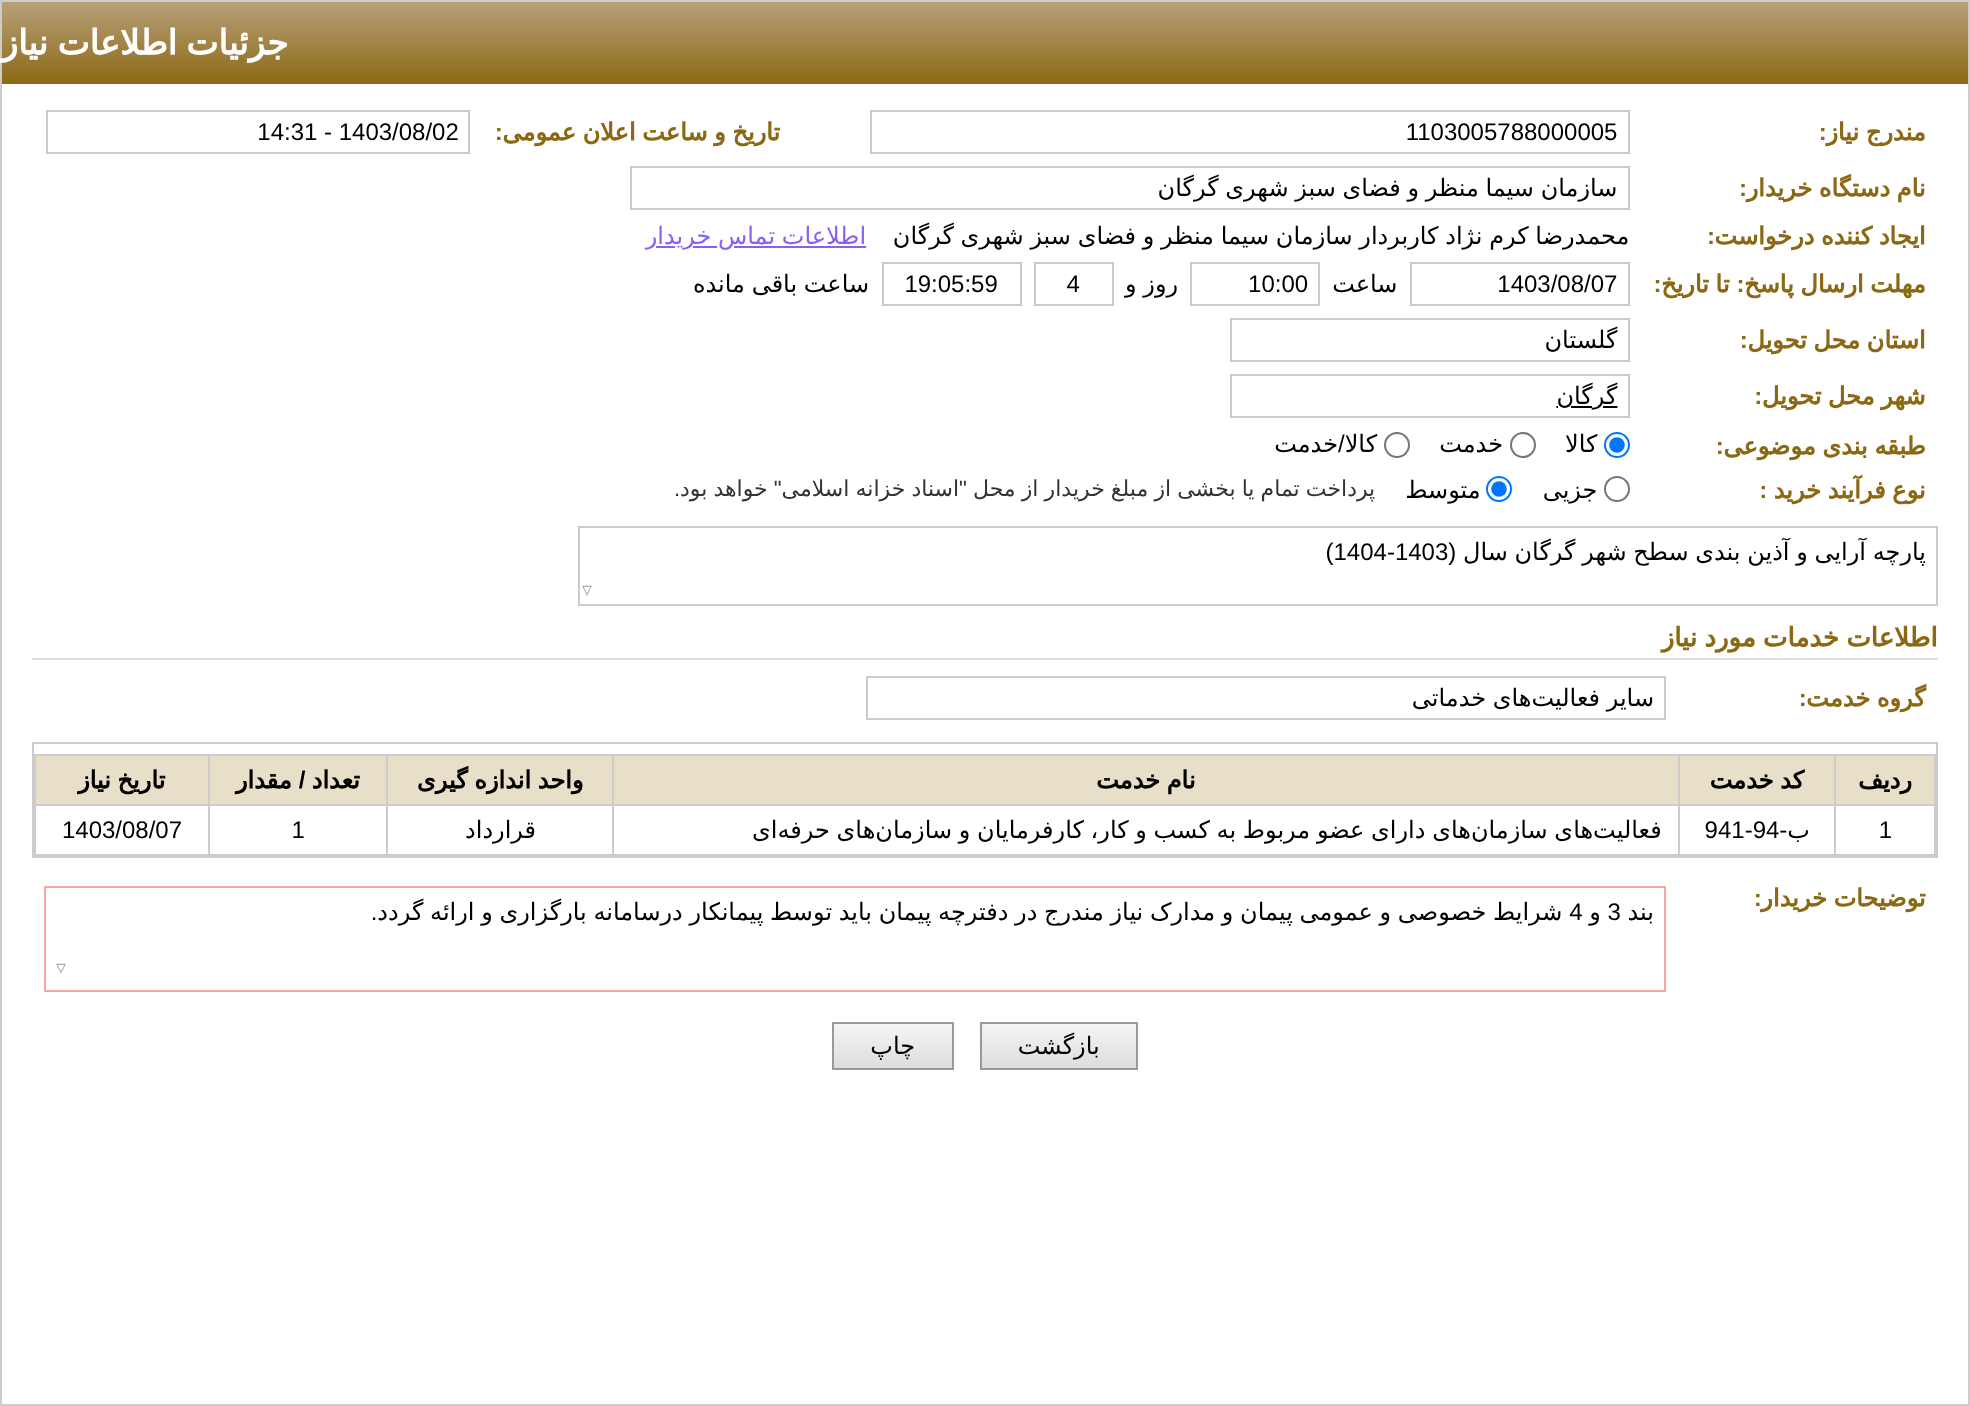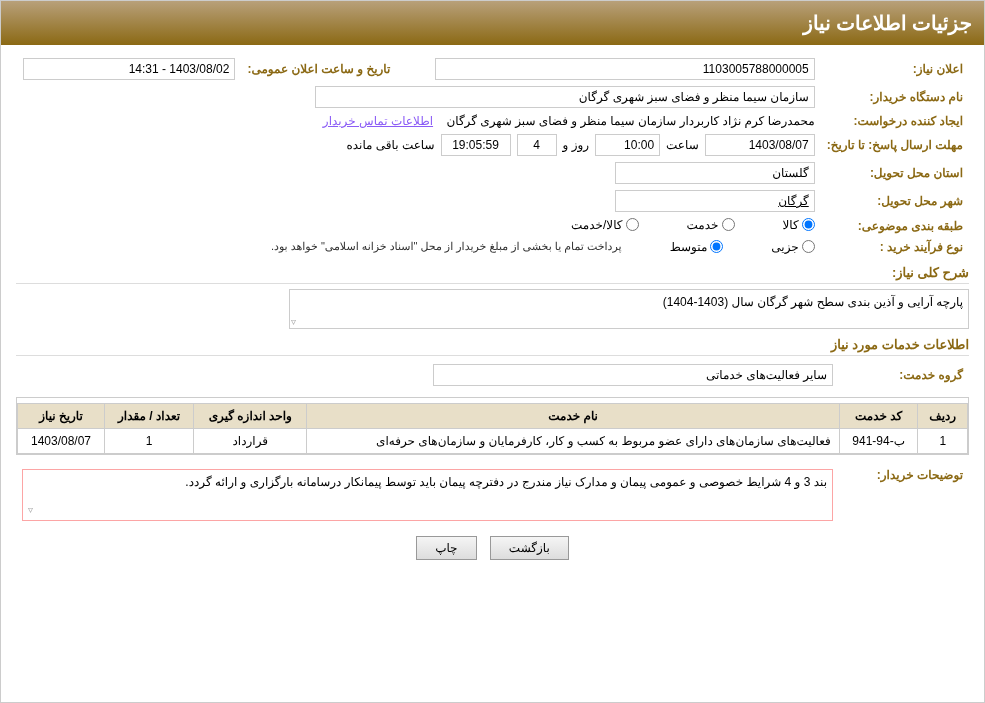--- a/index.html
+++ b/index.html
@@ -12,23 +12,23 @@
     .page-wrapper {
       width: 985px;
       min-height: 703px;
       background: #fff;
       border: 1px solid #ccc;
       margin: 0 auto;
     }
     .header {
       background: linear-gradient(to bottom, #b8a07a, #8b6914);
       color: #fff;
-      text-align: right;
-      padding: 10px 12px;
-      font-size: 20px;
+      text-align: left;
+      padding: 10px 0;
+      font-size: 17px;
       font-weight: bold;
     }
     .content {
       padding: 10px 15px;
     }
     .info-table {
       width: 100%;
       border-collapse: collapse;
       margin-bottom: 8px;
     }
@@ -71,23 +71,22 @@
       border-bottom: 1px solid #ddd;
       padding-bottom: 3px;
     }
     .radio-group {
       display: inline-flex;
       gap: 15px;
       align-items: center;
     }
     .radio-item {
       display: inline-flex;
-      align-items: flex-start;
+      align-items: center;
       gap: 3px;
-      margin-left: 33px;
     }
     .services-table {
       width: 100%;
       border-collapse: collapse;
       margin-top: 5px;
     }
     .services-table th {
       background: #e8dfc8;
       border: 1px solid #ccc;
       padding: 5px 8px;
@@ -130,21 +129,21 @@
 <div class="page-wrapper">
   <div class="header">
     <span>جزئیات اطلاعات نیاز</span>
   </div>
 
   <div class="content">
     <table class="info-table">
 
       <tbody>
           <tr>
-        <td class="label-cell">اعلان نیاز:</td>
+        <td class="label-cell">مندرج نیاز:</td>
         <td class="value-cell">
           <span class="input-box input-wide">1103005788000005</span>
         </td>
         <td width="30"></td>
         <td class="label-cell">تاریخ و ساعت اعلان عمومی:</td>
         <td class="value-cell">
           <span class="input-box" style="width:212px;display:inline-block;">1403/08/02 - 14:31</span>
         </td>
       </tr>
 
@@ -228,21 +227,20 @@
               </label>
             </div>
             <span style="color:#333;font-size:11px;">پرداخت تمام یا بخشی از مبلغ خریدار از محل "اسناد خزانه اسلامی" خواهد بود.</span>
           </div>
         </td>
       </tr>
     </tbody>
       </table>
 
     <div style="margin-bottom:8px;">
-      <div class="section-title">شرح کلی نیاز:</div>
       <div style="display:flex;align-items:center;gap:5px;">
         <div style="border:1px solid #ccc;padding:5px;min-height:40px;background:#fff;width:680px;font-size:12px;direction:rtl;text-align:right;position:relative;">
           <span>پارچه آرایی و آذین بندی سطح شهر گرگان سال (1403-1404)</span>
           <div style="position:absolute;bottom:1px;left:1px;font-size:10px;color:#aaa;">▿</div>
         </div>
       </div>
     </div>
 
     <div class="section-title">اطلاعات خدمات مورد نیاز</div>
 

